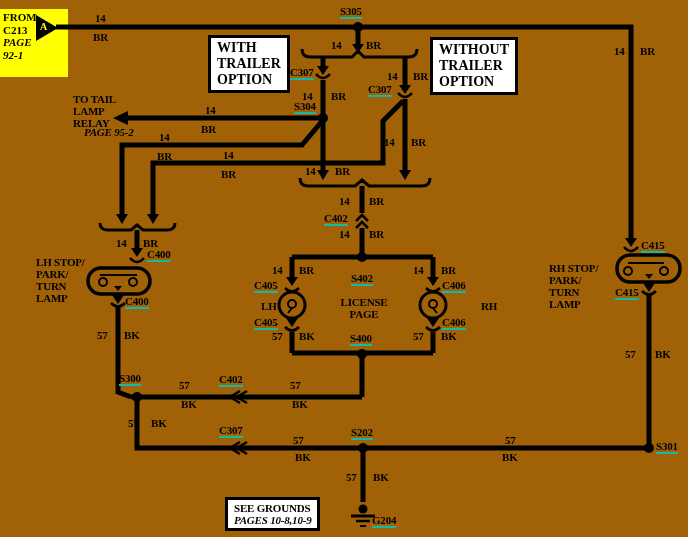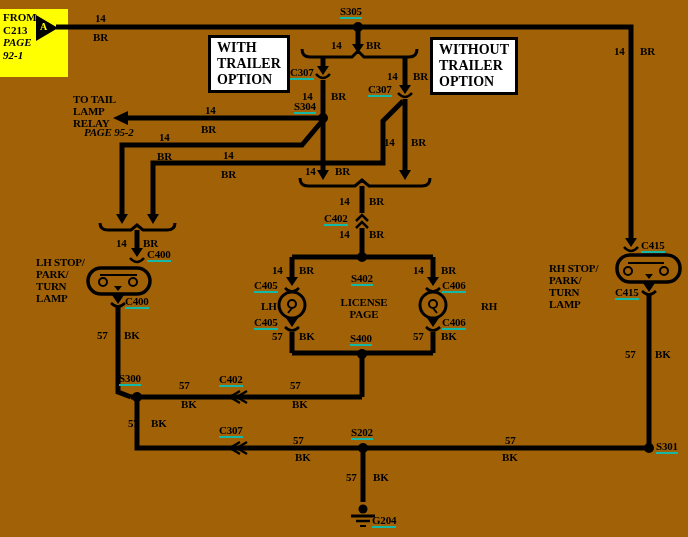--- a/index.html
+++ b/index.html
@@ -283,14 +283,18 @@
   <div class="lbl" style="left:292px;top:398px;">BK</div>
   <div class="lbl" style="left:128px;top:417px;">57</div>
   <div class="lbl" style="left:151px;top:417px;">BK</div>
   <div class="lbl" style="left:293px;top:434px;">57</div>
   <div class="lbl" style="left:295px;top:451px;">BK</div>
   <div class="lbl" style="left:505px;top:434px;">57</div>
   <div class="lbl" style="left:502px;top:451px;">BK</div>
   <div class="lbl" style="left:346px;top:471px;">57</div>
   <div class="lbl" style="left:373px;top:471px;">BK</div>
 
+  <div class="notebox" style="left:225px;top:497px;">
+    <div class="lbl" style="position:static;">SEE GROUNDS</div>
+    <div class="lbl it" style="position:static;">PAGES 10-8,10-9</div>
+  </div>
 
 </div>
 
 </body></html>

